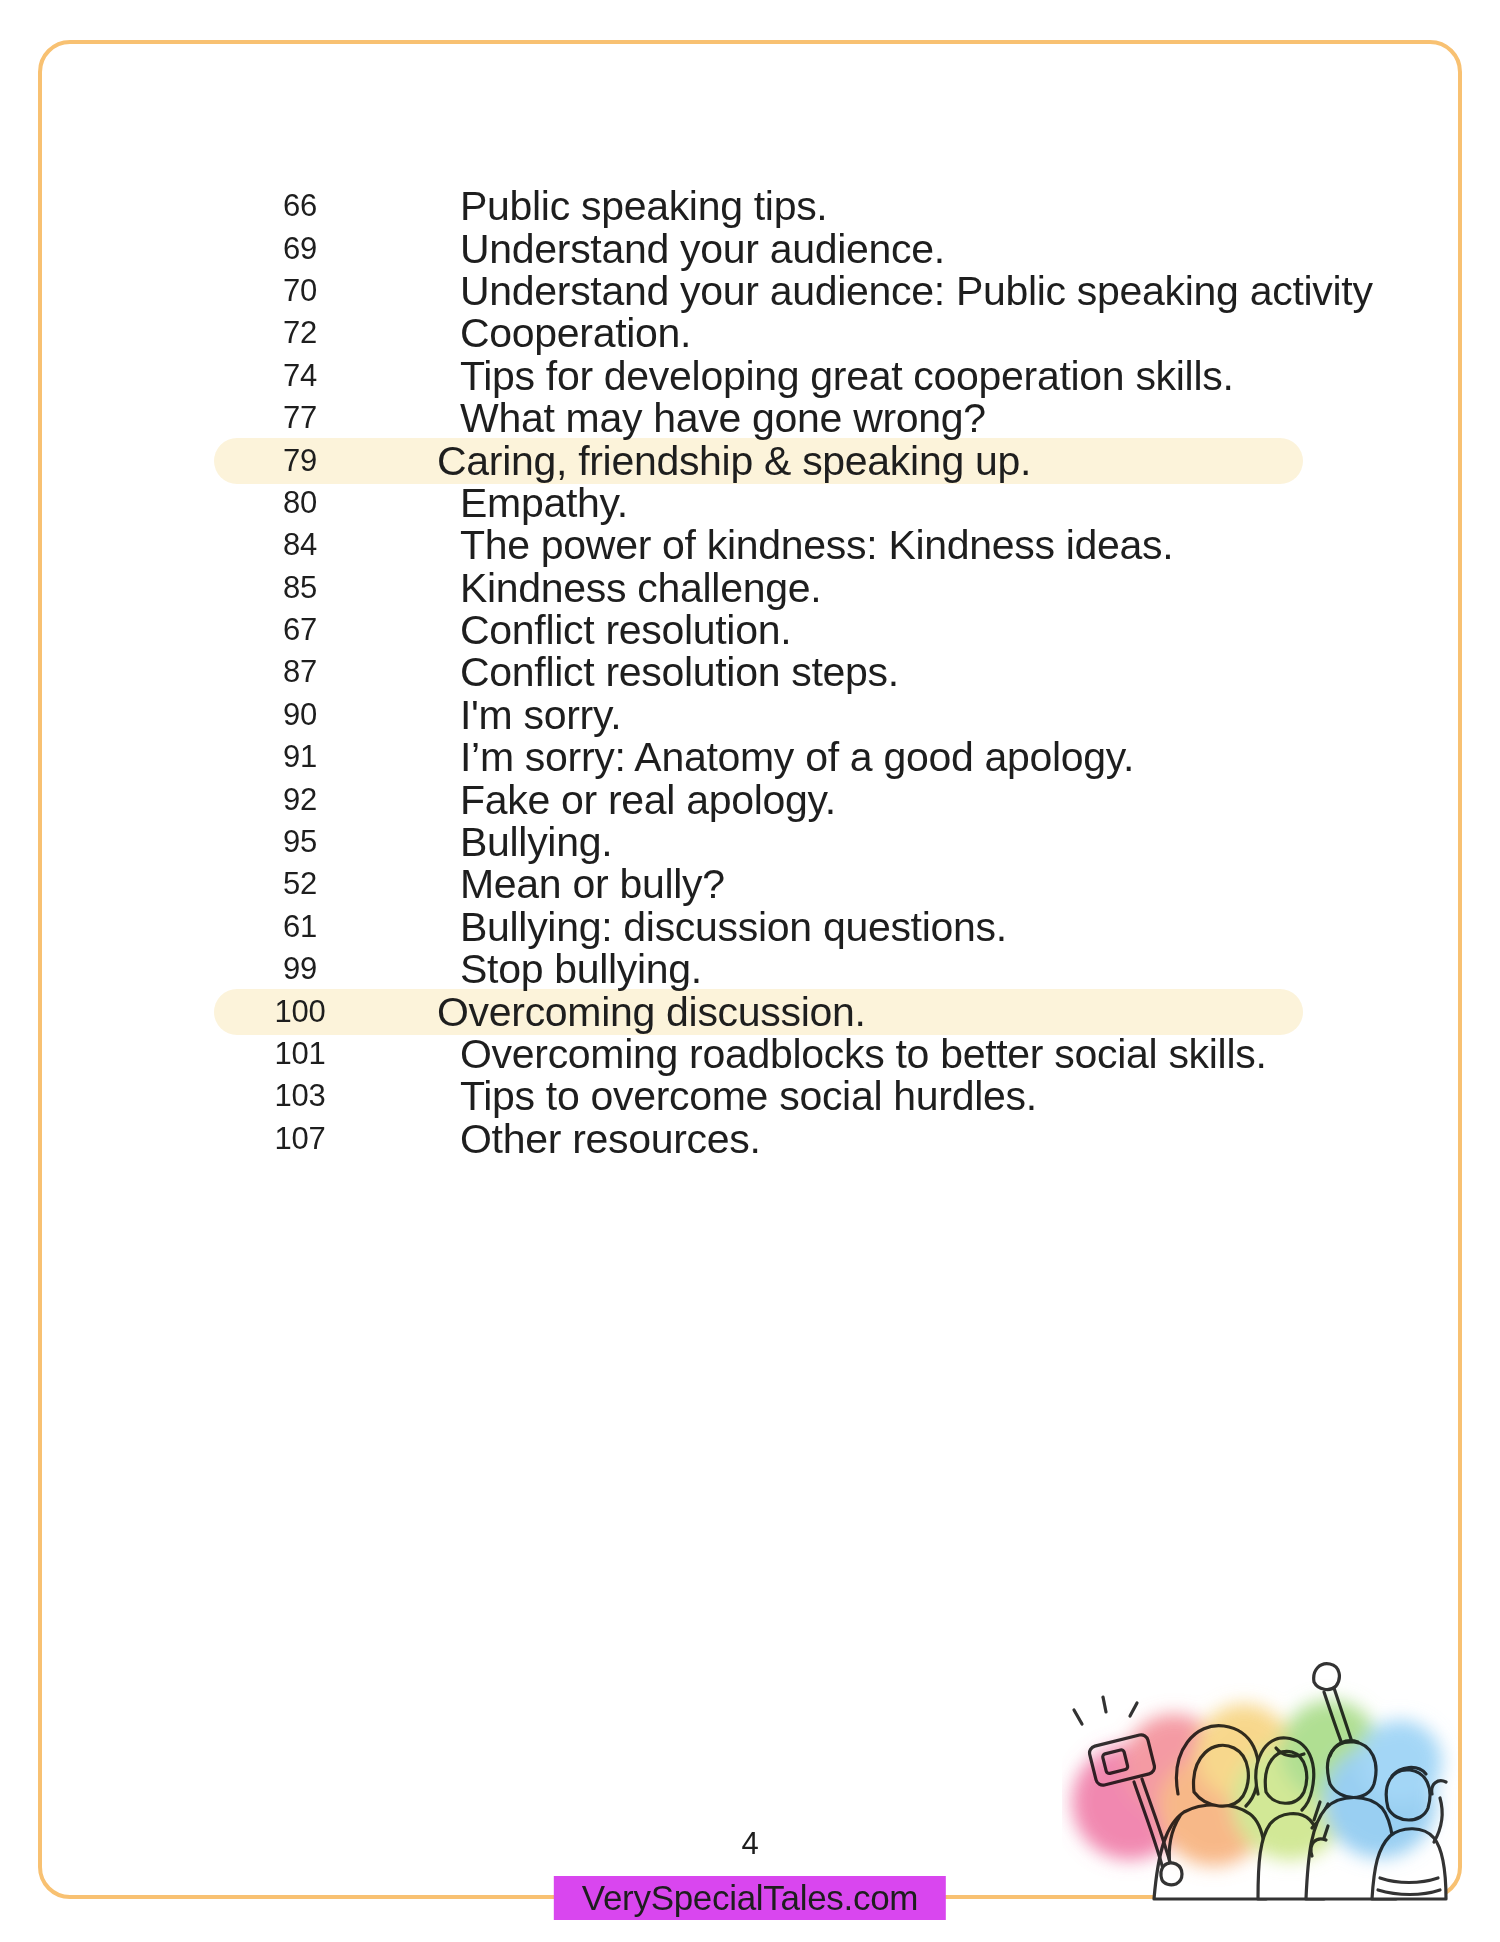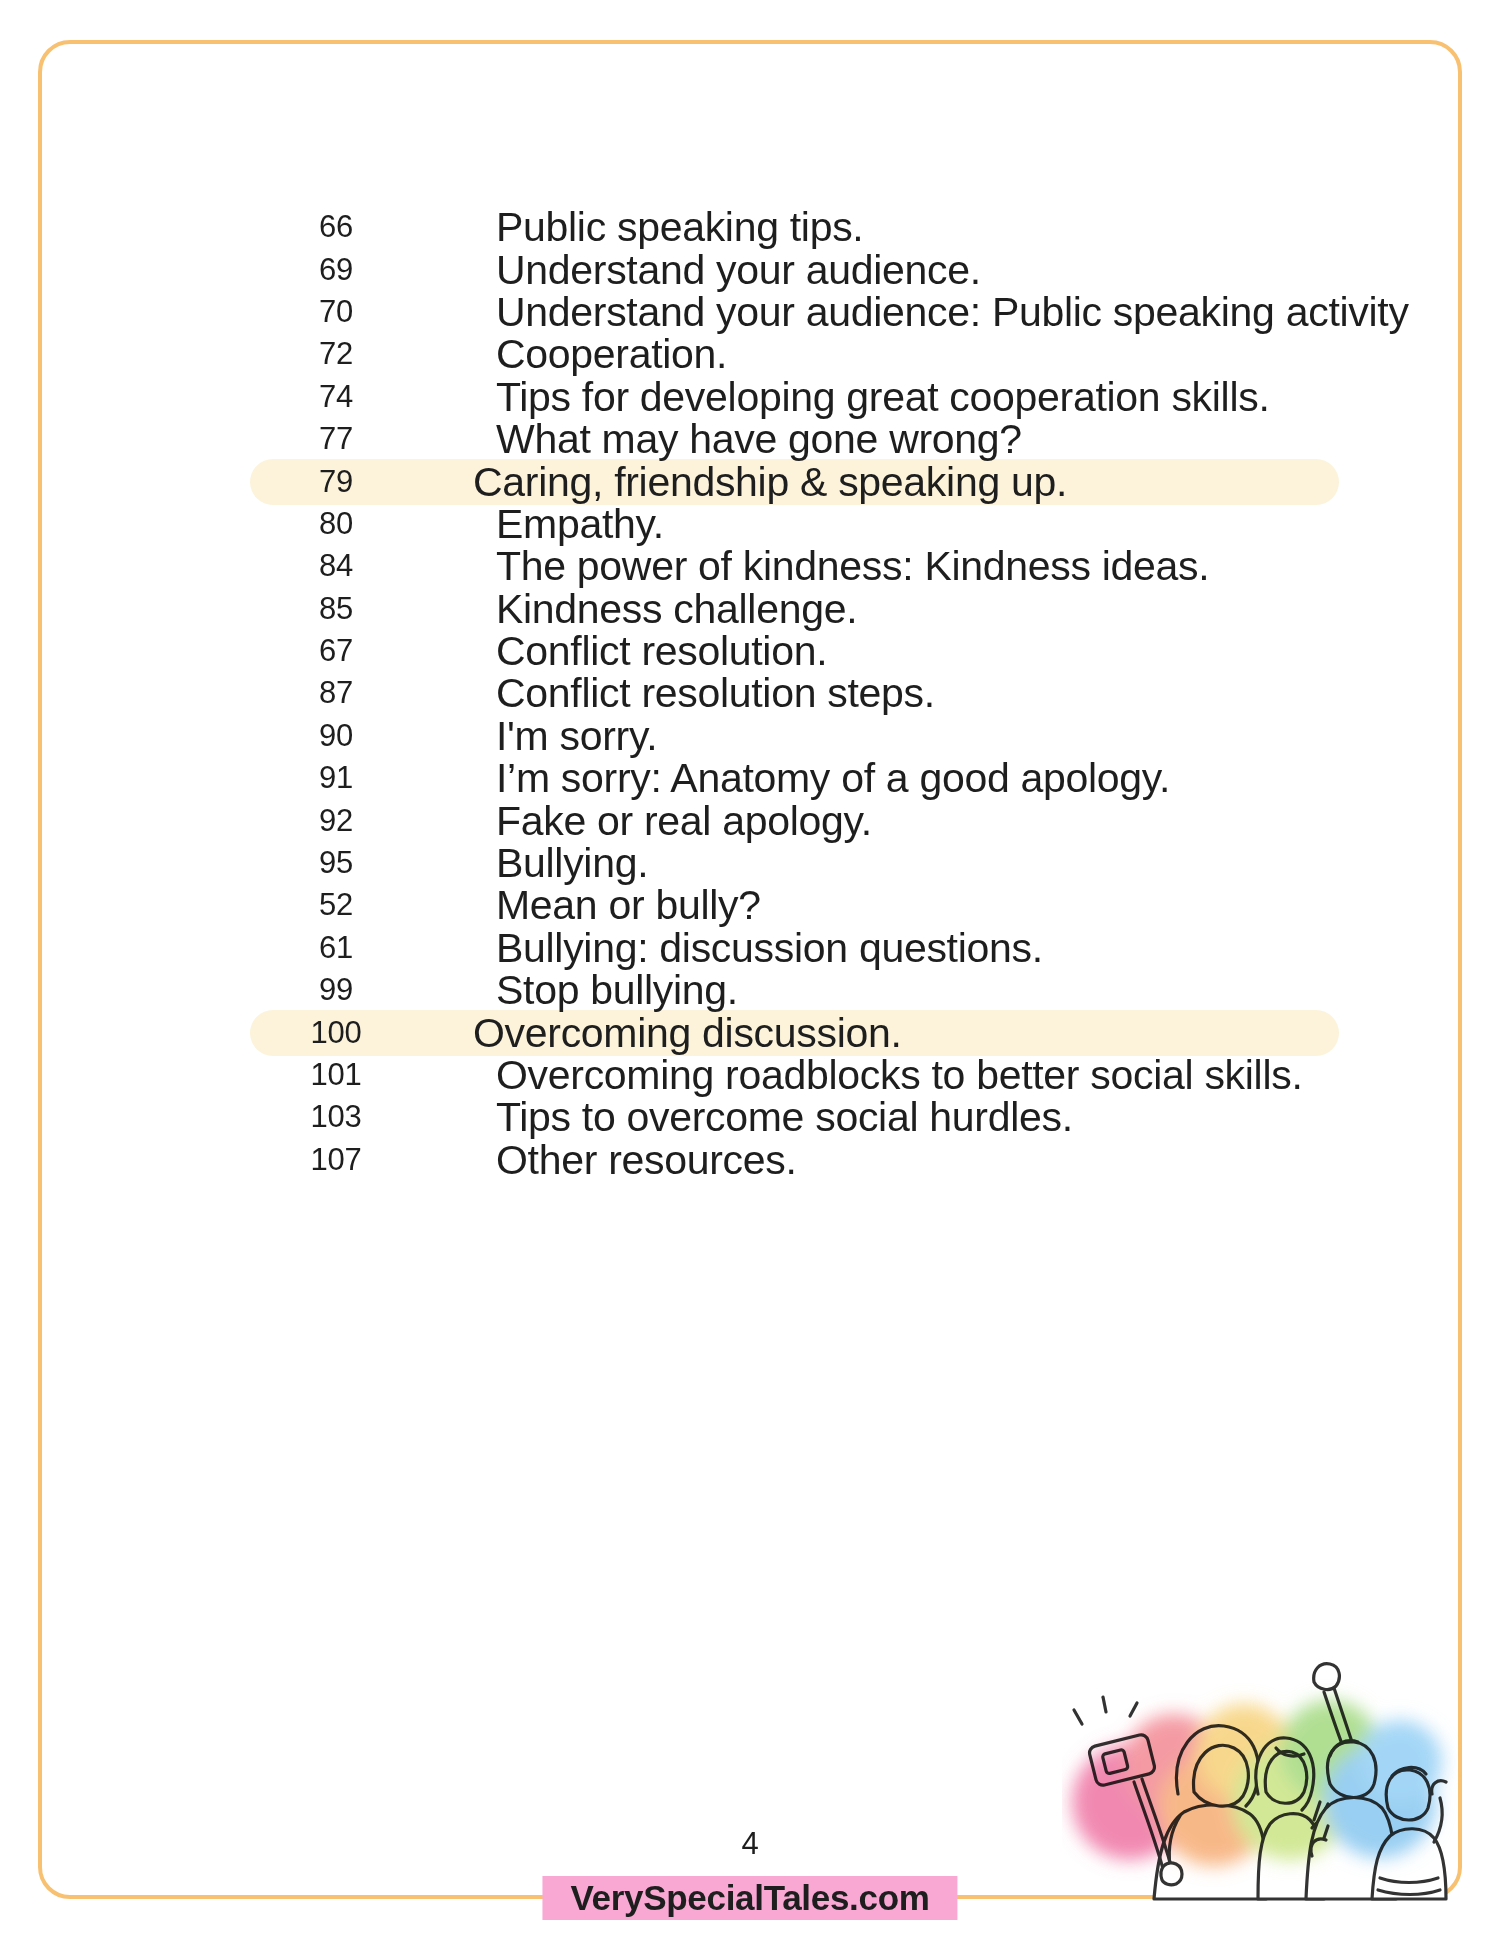--- a/index.html
+++ b/index.html
@@ -17,24 +17,23 @@
     left:38px;top:40px;
     width:1424px;height:1859px;
     box-sizing:border-box;
     border:4.5px solid var(--frame-color,#f8c172);
     border-radius:32px;
     background:transparent;
     z-index:0;
   }
   .toc{
     position:absolute;
-    left:0;top:206px;
+    left:0;top:185px;
     width:1272px;
     z-index:1;
-    margin-left:36px;
   }
   .toc-row{
     position:relative;
     height:42.4px;
   }
   .toc-row .pill{
     display:none;
     position:absolute;
     left:214px;top:50%;
     margin-top:-23px;
@@ -68,28 +67,27 @@
     left:0;top:1826px;
     width:1500px;
     text-align:center;
     font-size:31px;
     z-index:1;
   }
   .site-label{
     position:absolute;
     left:50%;top:1876px;
     transform:translateX(-50%);
-    background:#f9a8d4;
+    background:#d946ef;
     padding:0 28px;
     font-size:35px;
     line-height:44px;
     letter-spacing:-0.3px;
     white-space:nowrap;
     z-index:2;
-    font-weight:bold;
   }
   .illustration{
     position:absolute;
     left:1062px;top:1652px;
     width:400px;height:250px;
     z-index:1;
     isolation:isolate;
   }
 </style>
 </head>

